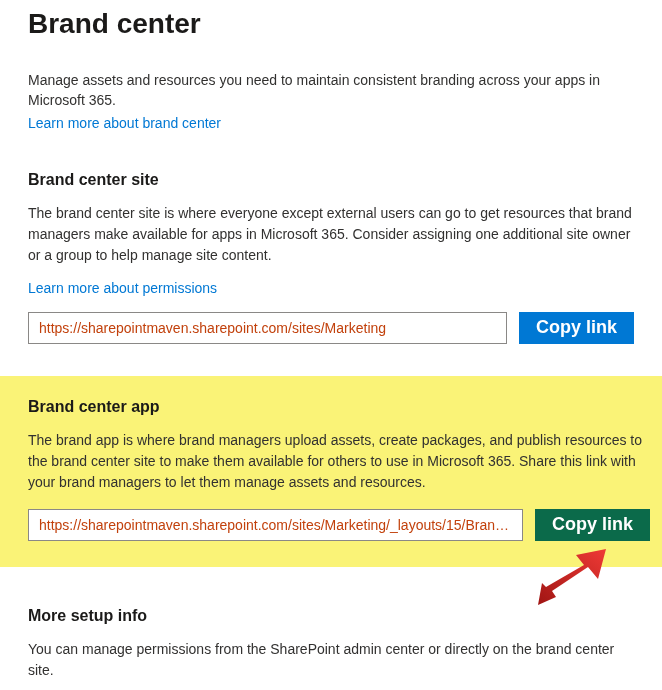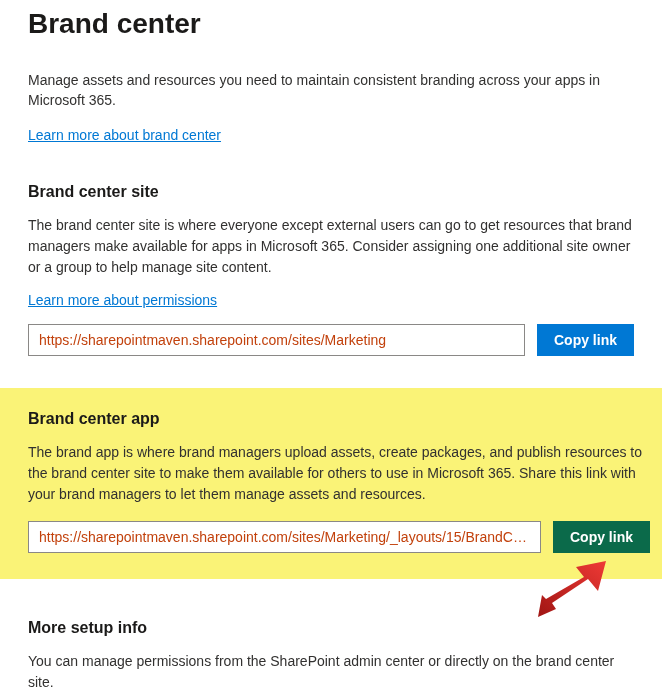--- a/index.html
+++ b/index.html
@@ -13,25 +13,24 @@
     .page { padding: 8px 28px 20px 28px; }
     h1 {
       font-size: 28px;
       font-weight: 600;
       margin-bottom: 30px;
       color: #1b1a19;
     }
     .intro {
       font-size: 14px;
       line-height: 1.45;
-      margin-bottom: 16px;
+      margin-bottom: 4px;
     }
     .link {
       color: #0078d4;
-      text-decoration: underline;
       font-size: 14px;
       cursor: pointer;
       display: inline-block;
     }
     .section { margin-top: 40px; }
     h2 {
       font-size: 16px;
       font-weight: 600;
       margin-bottom: 14px;
       color: #1b1a19;
@@ -57,21 +56,21 @@
       color: #c2410c;
       background: #fff;
       overflow: hidden;
       text-overflow: ellipsis;
       white-space: nowrap;
     }
     .btn {
       height: 32px;
       padding: 0 16px;
       border: 1px solid transparent;
-      font-size: 14px;
+      font-size: 18px;
       font-weight: 600;
       font-family: inherit;
       color: #fff;
       cursor: pointer;
       white-space: nowrap;
     }
     .btn-primary { background: #0078d4; }
     .btn-green { background: #0b6a4a; }
     .highlight {
       background: #faf377;

